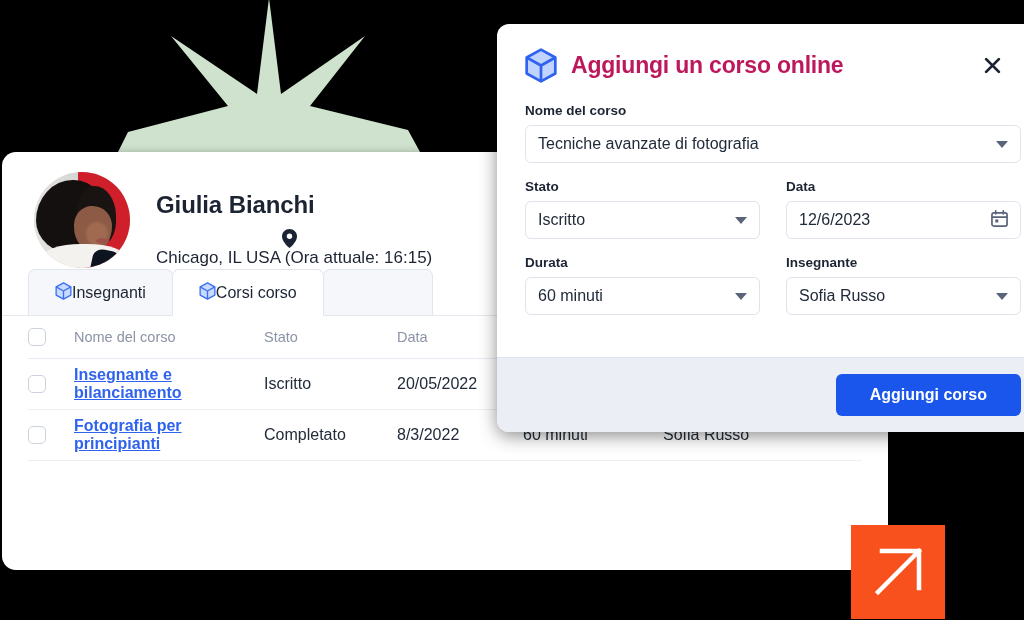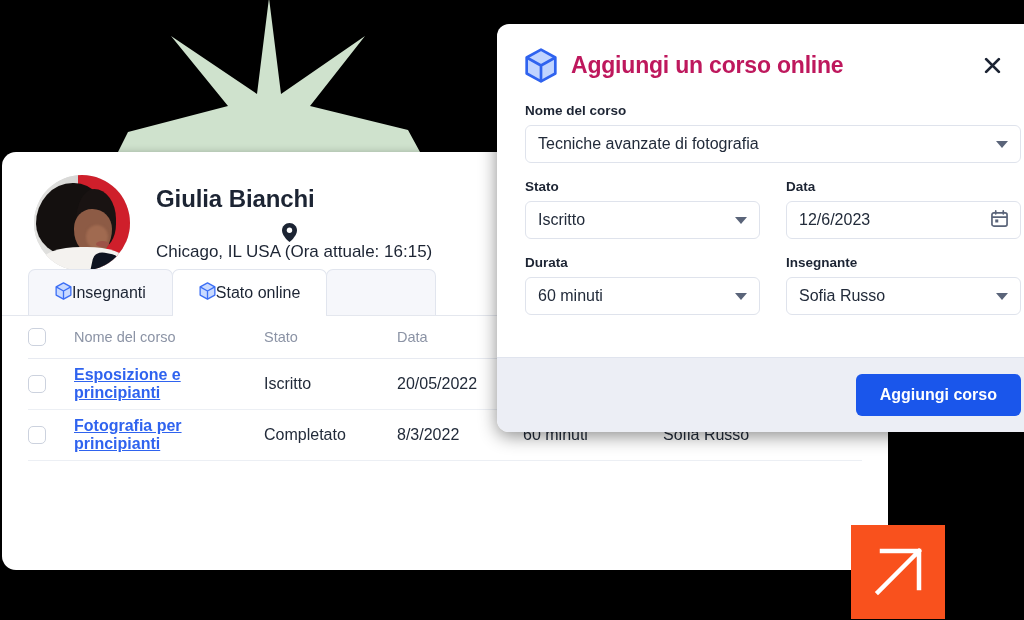--- a/index.html
+++ b/index.html
@@ -46,21 +46,21 @@
     height: 418px;
     background: #ffffff;
     border-radius: 14px;
     box-shadow: 0 2px 10px rgba(0,0,0,0.35);
     overflow: hidden;
     z-index: 2;
   }
 
   .profile-head {
     display: flex;
-    align-items: center;
+    align-items: flex-end;
     padding: 26px 0 0 32px;
     height: 116px;
     box-sizing: border-box;
   }
   .avatar {
     width: 96px;
     height: 96px;
     border-radius: 50%;
     overflow: hidden;
     flex: 0 0 auto;
@@ -280,21 +280,21 @@
     display: flex;
     justify-content: flex-end;
   }
   .btn-primary {
     background: #1a56eb;
     color: #ffffff;
     font-size: 16px;
     font-weight: 700;
     border: none;
     border-radius: 6px;
-    padding: 12px 24px;
+    padding: 12px 34px;
     cursor: pointer;
     font-family: "Liberation Sans", sans-serif;
   }
 </style>
 </head>
 <body>
 
 <div class="starburst">
   <svg width="302" height="165" viewBox="0 0 302 165" xmlns="http://www.w3.org/2000/svg">
     <path d="M151 4 L163 100 L247 42 L192 112 L290 136 L302 158 L0 158 L10 138 L110 112 L53 42 L139 100 Z" fill="#cfe2cd"></path>
@@ -341,21 +341,21 @@
       <span>Insegnanti</span>
     </div>
 
     <div class="tab active">
       <span>
         <svg width="17" height="18" viewBox="0 0 20 22" xmlns="http://www.w3.org/2000/svg">
           <path d="M10 1 L19 6 L19 16 L10 21 L1 16 L1 6 Z" fill="#c9daff" stroke="#3b6ef5" stroke-width="1.6" stroke-linejoin="round"></path>
           <path d="M1 6 L10 11 L19 6 M10 11 L10 21" fill="none" stroke="#3b6ef5" stroke-width="1.6" stroke-linejoin="round"></path>
         </svg>
       </span>
-      <span>Stato online</span>
+      <span>Corsi corso</span>
     </div>
 
     <div class="tab empty">
       <span></span>
     </div>
   </div>
 
   <div class="table-wrap">
     <table class="courses">
       <colgroup>
@@ -377,21 +377,21 @@
           <th>Durata</th>
           <th>Insegnante</th>
         </tr>
       </thead>
       <tbody>
         <tr>
           <td>
             <span class="chk"></span>
           </td>
           <td>
-            <a class="course-link" href="#">Esposizione e principianti</a>
+            <a class="course-link" href="#">Insegnante e bilanciamento</a>
           </td>
           <td>Iscritto</td>
           <td>20/05/2022</td>
           <td></td>
           <td></td>
         </tr>
         <tr>
           <td>
             <span class="chk"></span>
           </td>

